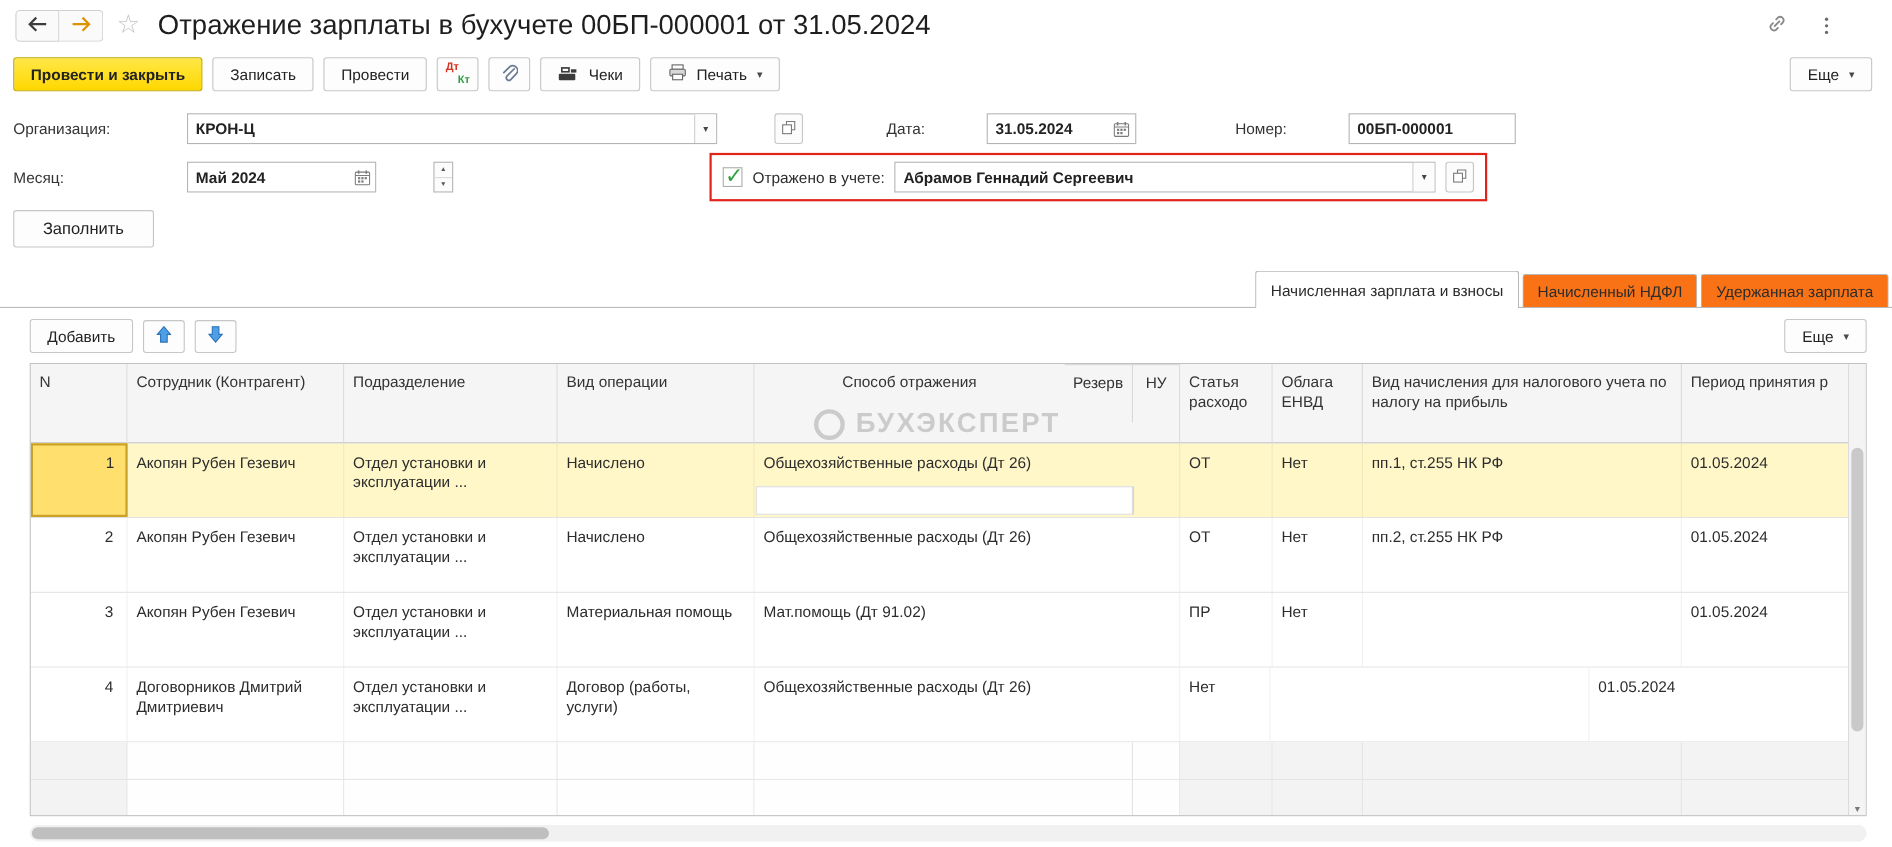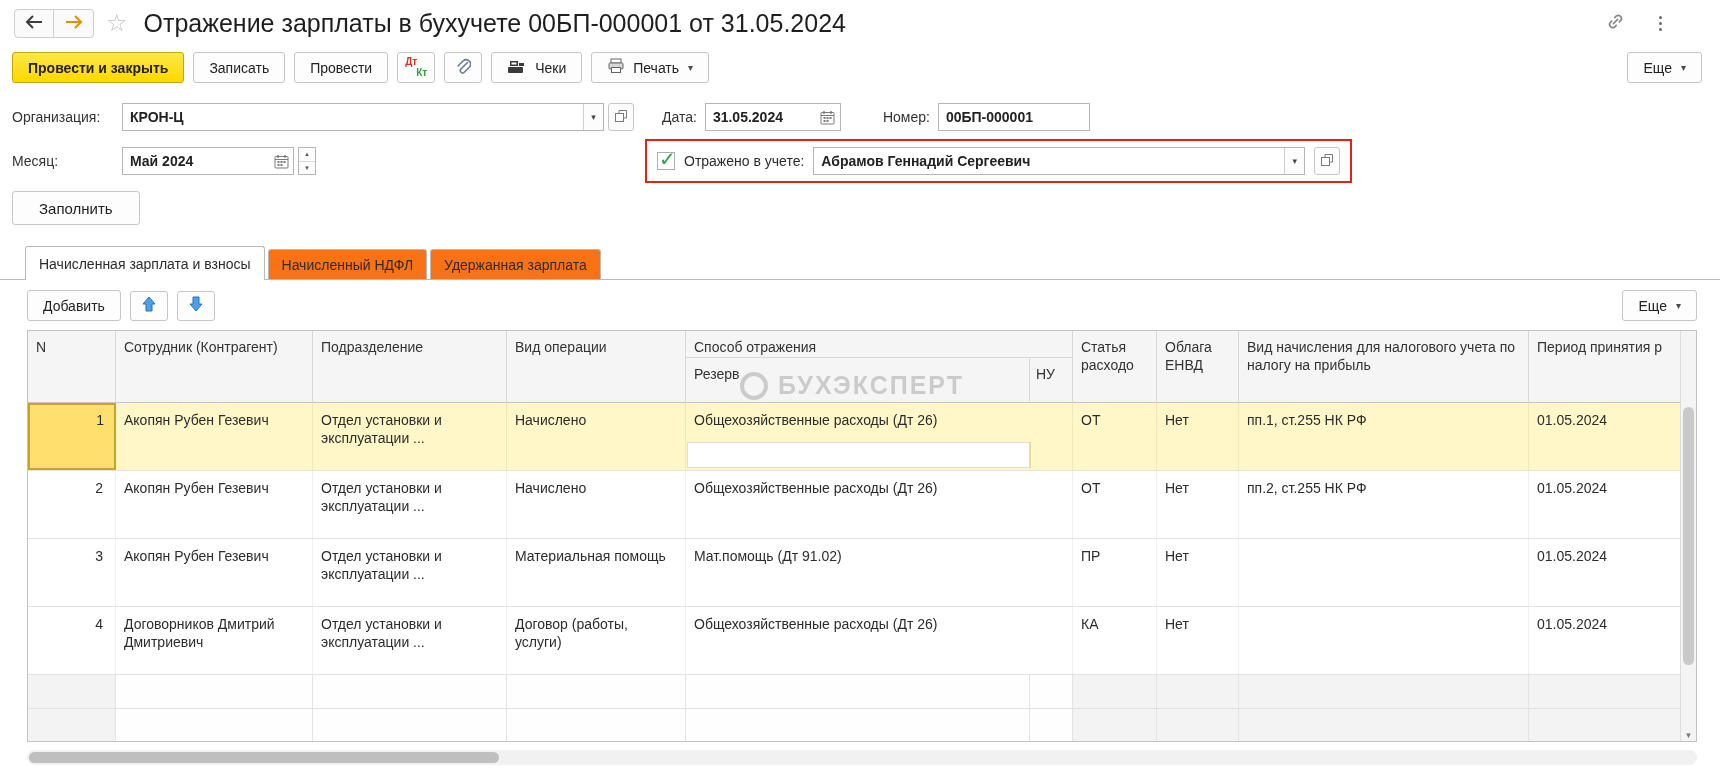--- a/index.html
+++ b/index.html
@@ -23,21 +23,21 @@
   .btn{height:31px;border:1px solid #c6c6c6;border-radius:3px;background:#fdfdfd;padding:0 15px;font-size:14px;display:inline-flex;align-items:center;gap:8px;color:#222;white-space:nowrap;}
   .btn-primary{background:linear-gradient(#ffe747,#ffd800);border-color:#c3a900;font-weight:bold;}
   .btn-icon{width:38px;padding:0;justify-content:center;}
   .caret{font-size:10px;color:#4a4a4a;margin-left:1px;}
   .spacer{flex:1;}
   .dtkt{position:relative;width:24px;height:23px;display:inline-block;font-size:10px;font-weight:bold;line-height:1;}
   .dtkt .dt{position:absolute;top:1px;left:1px;color:#d3321e;}
   .dtkt .kt{position:absolute;bottom:1px;right:1px;color:#2e9e42;}
 
   
-  .formrow{display:flex;align-items:center;padding:0 12px;margin-top:10px;height:28px;}
+  .formrow{display:flex;align-items:center;padding:0 12px;margin-top:10px;height:28px;gap:48px;}
   .formrow2{position:relative;margin-top:16px;}
   .flabel{width:110px;flex:none;color:#333;}
   .inlabel{margin-left:28px;color:#333;white-space:nowrap;}
   .inlabel2{margin-left:42px;color:#333;white-space:nowrap;}
   .field{display:flex;align-items:center;height:28px;border:1px solid #b5b5b5;background:#fff;font-weight:bold;}
   .field input{border:0;outline:0;padding:0 7px;font:inherit;flex:1;min-width:0;background:transparent;color:#222;}
   .dd{width:20px;align-self:stretch;border-left:1px solid #cfcfcf;display:flex;align-items:center;justify-content:center;font-size:9px;color:#444;background:#fcfcfc;}
   .calbtn{width:24px;align-self:stretch;display:flex;align-items:center;justify-content:center;}
   .iconbtn-sm{width:26px;height:28px;border:1px solid #c6c6c6;border-radius:3px;background:#fcfcfc;display:flex;align-items:center;justify-content:center;margin-left:4px;flex:none;}
   .f-org{width:482px;}
@@ -49,21 +49,21 @@
   .spin b{flex:1;display:flex;align-items:center;justify-content:center;font-size:6px;color:#555;font-weight:normal;}
   .spin b:first-child{border-bottom:1px solid #d9d9d9;}
   .redframe{position:absolute;left:645px;top:-8px;display:flex;align-items:center;gap:9px;border:2px solid #e2231a;padding:6px 10px;background:#fff;}
   .cb{width:18px;height:18px;border:1px solid #a9b0a9;background:#fff;position:relative;flex:none;}
   .cb::after{content:"✓";position:absolute;left:1px;top:-6px;font-size:20px;font-weight:bold;color:#2ea042;}
   .cblabel{white-space:nowrap;}
 
   .fillbtn{margin:16px 0 0 12px;height:34px;padding:0 26px;font-size:15px;}
 
   
-  .tabstrip{display:flex;align-items:flex-end;padding-left:25px;margin-top:20px;border-bottom:1px solid #b9b9b9;height:35px;}
+  .tabstrip{display:flex;align-items:flex-end;padding-left:41px;margin-top:20px;border-bottom:1px solid #b9b9b9;height:35px;justify-content:flex-end;}
   .tab{height:30px;display:flex;align-items:center;padding:0 13px;border:1px solid #b9b9b9;border-bottom:none;border-radius:3px 3px 0 0;background:#f97316;margin-right:3px;white-space:nowrap;}
   .tab.active{background:#fff;height:34px;margin-bottom:-1px;z-index:2;}
 
   
   .gridbar{display:flex;align-items:center;gap:9px;padding:10px 23px 9px 27px;}
   .arrowbtn{width:38px;height:30px;border:1px solid #c6c6c6;border-radius:3px;background:#fdfdfd;display:flex;align-items:center;justify-content:center;}
 
   
   .tablebox{margin-left:27px;width:1670px;height:412px;border:1px solid #c2c2c2;position:relative;background:#fff;overflow:hidden;}
   .tbl{width:1654px;}
@@ -72,21 +72,21 @@
   .c-dep{width:194px;flex:none;}
   .c-op{width:179px;flex:none;}
   .c-ref{width:387px;flex:none;}
   .c-exp{width:84px;flex:none;}
   .c-envd{width:82px;flex:none;}
   .c-acc{width:290px;flex:none;}
   .c-per{flex:1;min-width:0;}
   .thead{display:flex;height:72px;background:#f5f5f5;}
   .th{border-right:1px solid #d8d8d8;border-bottom:1px solid #c6c6c6;padding:8px 8px 0;background:#f5f5f5;color:#333;line-height:1.25;overflow:hidden;}
   .th.c-per{white-space:nowrap;border-right:none;}
-  .th-ref{padding:0;display:flex;flex-direction:column;}
+  .th-ref{padding:0;display:flex;flex-direction:row;text-align:center;}
   .ref-top{padding:8px 8px 0;flex:1;}
   .ref-sub{display:flex;height:53px;border-top:1px solid #d8d8d8;}
   .ref-res{flex:1;padding:8px 8px 0;border-right:1px solid #d8d8d8;}
   .ref-nu{width:42px;padding:8px 6px 0;}
   .trow{display:flex;height:68px;border-bottom:1px solid #e2e2e2;background:#fff;}
   .trow.sel{background:#fff7c8;}
   .td{border-right:1px solid rgba(0,0,0,0.06);padding:8px 8px 0;line-height:1.3;overflow:hidden;}
   .td.num{text-align:right;padding-right:12px;}
   .td.ncur{background:#ffdf6e;border:2px solid #c9a227;padding-top:6px;padding-right:10px;}
   .ref-cell{position:relative;}
@@ -356,21 +356,20 @@
       <div class="td c-acc" data-interactable="true"></div>
       <div class="td c-per" data-interactable="true">01.05.2024</div>
     </div>
 
     <div class="trow" data-interactable="true">
       <div class="td num c-n" data-interactable="true">4</div>
       <div class="td c-emp" data-interactable="true">Договорников Дмитрий Дмитриевич</div>
       <div class="td c-dep" data-interactable="true">Отдел установки и эксплуатации ...</div>
       <div class="td c-op" data-interactable="true">Договор (работы, услуги)</div>
       <div class="td c-ref" data-interactable="true">Общехозяйственные расходы (Дт 26)</div>
-      <div class="td c-exp" data-interactable="true">КА</div>
       <div class="td c-envd" data-interactable="true">Нет</div>
       <div class="td c-acc" data-interactable="true"></div>
       <div class="td c-per" data-interactable="true">01.05.2024</div>
     </div>
 
     <div class="erow" data-interactable="true">
       <div class="ec c-n"></div>
         <div class="ec w c-emp"></div>
         <div class="ec w c-dep"></div>
         <div class="ec w c-op"></div>

